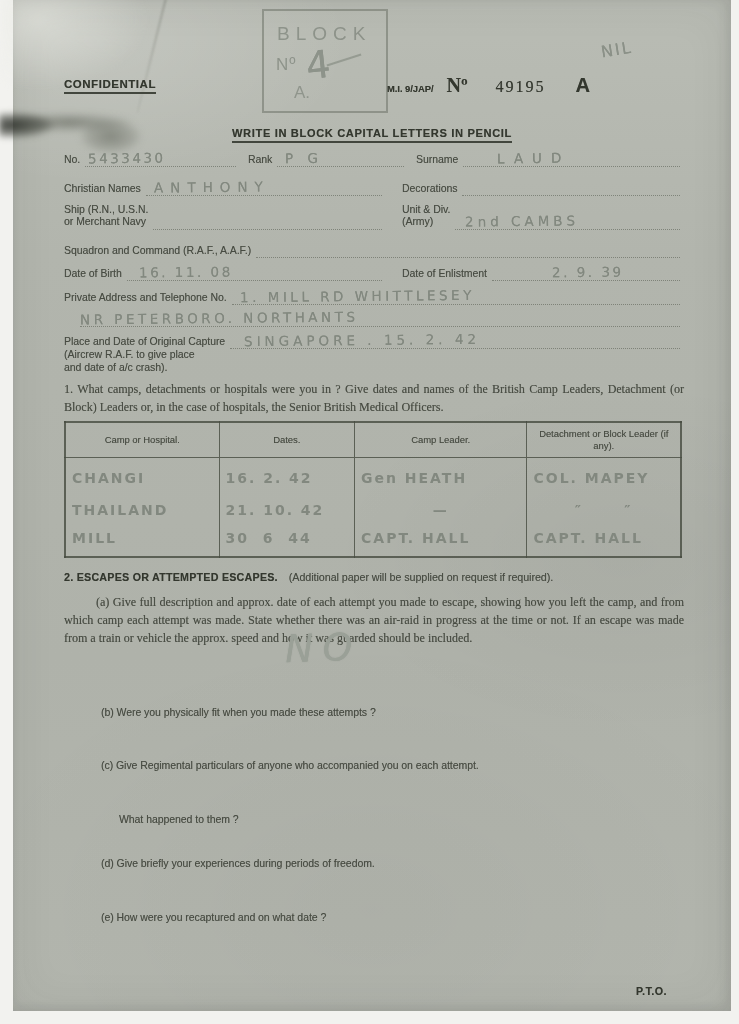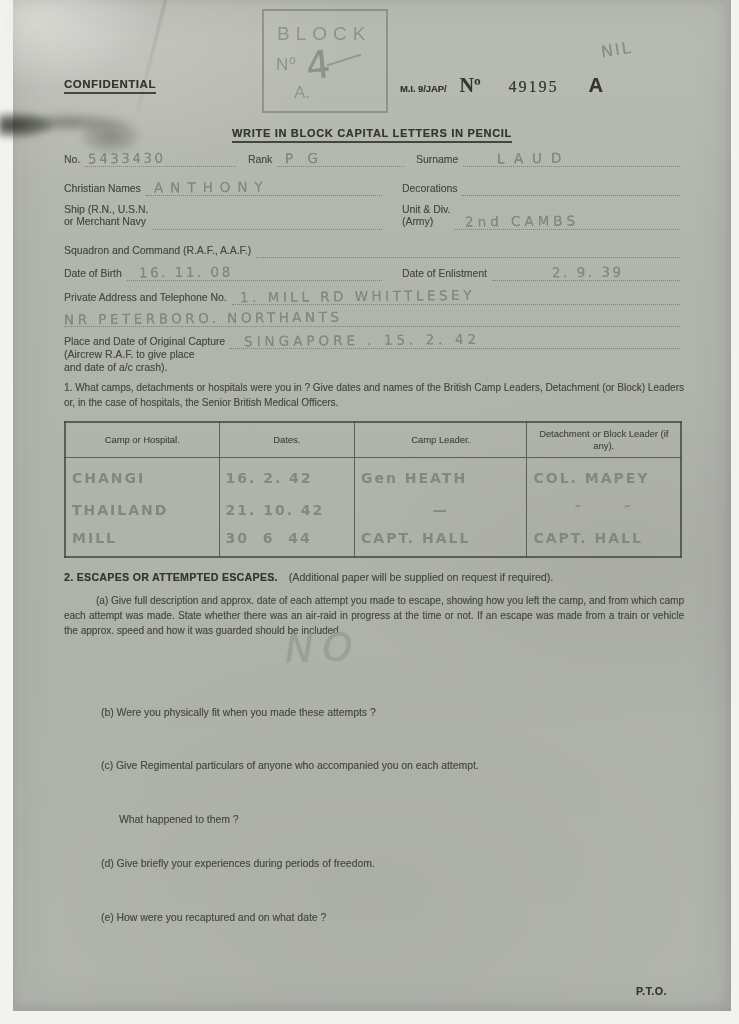--- a/index.html
+++ b/index.html
@@ -31,39 +31,39 @@
     background:radial-gradient(ellipse 160px 100px at 15% 20%, rgba(235,236,230,.55), transparent 70%);
   }
   #crease-line{
     position:absolute;left:138px;top:-6px;width:2px;height:120px;
     background:linear-gradient(180deg, rgba(90,94,84,.35), rgba(90,94,84,.08));
     transform:rotate(14deg);filter:blur(1px);
   }
   
   .ink{color:#474b42;text-shadow:.2px .2px .4px rgba(60,64,54,.45);}
   .ink-dark{color:#33372e;text-shadow:.2px .2px .4px rgba(40,44,34,.5);}
-  .para{font-size:10px;line-height:1.5;text-align:justify;}
+  .para{font-size:12px;line-height:1.5;text-align:justify;font-family:Liberation Serif, serif;}
   
   .hw{
     font-family:"DejaVu Sans",sans-serif;color:#82887f;
     text-shadow:0 0 .6px rgba(125,131,121,.8);white-space:nowrap;
   }
   
   #confidential{position:absolute;left:51px;top:78px;font-size:11.4px;font-weight:bold;letter-spacing:.6px;border-bottom:2px solid #42463d;padding-bottom:2px;}
   #stamp-box{
     position:absolute;left:249px;top:9px;width:122px;height:100px;
     border:2px solid rgba(110,115,104,.55);
     color:#868c83;
   }
   #stamp-box .s1{position:absolute;left:13px;top:12px;font-size:19px;letter-spacing:6px;opacity:.85;}
   #stamp-box .s2{position:absolute;left:12px;top:44px;font-size:17px;letter-spacing:1px;opacity:.85;}
   #stamp-box .s4{position:absolute;left:42px;top:32px;font-size:38px;transform:rotate(-6deg);color:#8d938a;}
   #stamp-box .s4stroke{position:absolute;left:62px;top:48px;width:36px;height:2px;background:#8d938a;transform:rotate(-18deg);opacity:.8;}
   #stamp-box .s3{position:absolute;left:30px;top:72px;font-size:17px;opacity:.8;}
-  #ref-line{position:absolute;left:387px;top:74px;display:flex;align-items:baseline;}
+  #ref-line{position:absolute;left:374px;top:74px;display:flex;align-items:baseline;}
   #ref-prefix{font-size:9.3px;font-weight:bold;}
   #ref-no{font-family:"Liberation Serif",serif;font-size:20px;font-weight:bold;margin-left:13px;}
   #ref-number{font-family:"Liberation Serif",serif;font-size:16px;letter-spacing:2px;margin-left:28px;}
   #ref-suffix{font-size:20px;font-weight:bold;margin-left:30px;}
   #nil-note{position:absolute;left:588px;top:40px;font-size:16px;letter-spacing:2px;transform:rotate(-9deg);color:#8b9188;}
   #form-title{position:absolute;left:0;right:0;top:123px;text-align:center;}
   #form-title span{font-size:11px;font-weight:bold;letter-spacing:.7px;border-bottom:2px solid #42463d;padding-bottom:2px;}
   
   .frow{position:absolute;left:51px;right:51px;display:flex;align-items:flex-end;font-size:10.4px;}
   .field{display:flex;align-items:flex-end;}
@@ -221,21 +221,21 @@
   <div class="frow" style="top:290px;">
     <div class="field wflex">
       <span class="lbl ink">Private Address and Telephone No.</span>
       <span class="dotline">
           <span class="hw hw-val" style="left:8px;letter-spacing:3.5px;">1. MILL RD WHITTLESEY</span>
         </span>
     </div>
   </div>
   <div class="frow" style="top:312px;">
     <div class="field wflex">
-      <span class="dotline" style="margin-left:0;">
+      <span class="dotline" style="margin-left:16px;">
           <span class="hw hw-val" style="left:0;letter-spacing:3.5px;">NR PETERBORO. NORTHANTS</span>
         </span>
     </div>
   </div>
 
   <div class="frow" style="top:334px;">
     <div class="field wflex">
       <span class="lbl ink">Place and Date of Original Capture</span>
       <span class="dotline">
           <span class="hw hw-val" style="left:14px;letter-spacing:4px;">SINGAPORE . 15. 2. 42</span>

